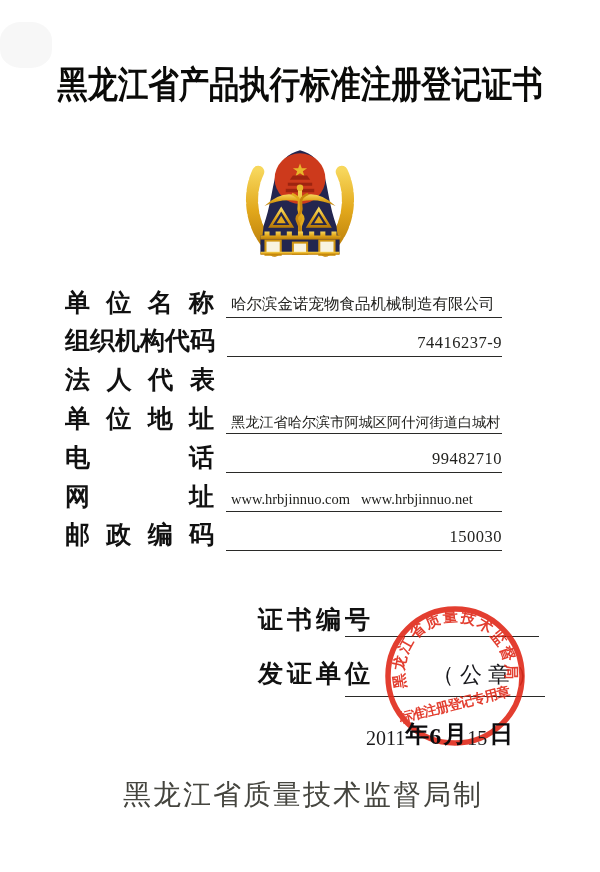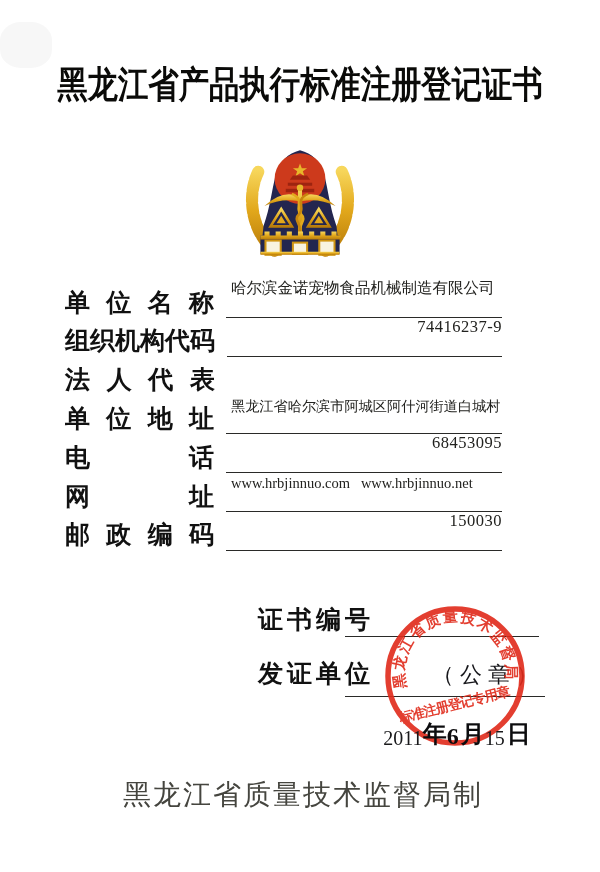--- a/index.html
+++ b/index.html
@@ -21,21 +21,21 @@
   
   .fields{position:absolute;left:65px;top:279px;width:437px;}
   .frow{display:flex;align-items:flex-end;height:38.8px;}
   .flabel{
     width:150px;display:flex;justify-content:space-between;
     font-family:"Liberation Sans",sans-serif;font-weight:bold;
     font-size:25px;line-height:1.05;color:#111;margin-bottom:3px;white-space:nowrap;
   }
   .fvalue{
     width:273px;margin-left:12px;border-bottom:1.6px solid #2a2a28;
-    font-size:15.5px;line-height:1.45;padding:0 0 17px 5px;
+    font-size:15.5px;line-height:1.45;padding:0 0 1px 5px;
     white-space:pre;overflow:hidden;color:#22221f;
   }
   .fvalue.num{font-size:16.5px;letter-spacing:0.5px;text-align:right;}
   
   .blabel{
     position:absolute;font-family:Liberation Sans, sans-serif;font-weight:bold;
     font-size:25px;letter-spacing:4px;color:#111;white-space:nowrap;
   }
   #certno-label{left:258px;top:603px;}
   #issuer-label{left:258px;top:657px;}
@@ -44,21 +44,21 @@
   #issuer-line{left:345px;top:696px;width:200px;}
   #issuer-value{
     position:absolute;left:388px;top:660px;font-size:22px;letter-spacing:6px;
     color:#16161a;white-space:nowrap;margin-left:44px;
   }
   
   .seal{position:absolute;left:381px;top:602px;width:148px;height:148px;opacity:0.9;}
   
   .date-row{
     position:absolute;left:366px;top:718px;width:182px;display:flex;
-    justify-content:center;align-items:flex-end;white-space:nowrap;
+    justify-content:flex-start;align-items:flex-end;white-space:nowrap;
   }
   .date-num{font-size:20px;color:#19191b;}
   .date-cjk{font-size:24px;font-weight:bold;color:#0c0c0e;}
   .date-group{display:flex;align-items:flex-end;gap:2px;}
   
   .footer{
     position:absolute;left:3px;top:776px;width:600px;text-align:center;
     font-size:28px;letter-spacing:2px;color:#45453f;white-space:nowrap;
     font-family:"Liberation Serif",serif;
   }
@@ -149,21 +149,21 @@
           <span>地</span>
           <span>址</span>
         </div>
       <div class="fvalue" style="font-size:14.2px">黑龙江省哈尔滨市阿城区阿什河街道白城村</div>
     </div>
     <div class="frow">
       <div class="flabel">
           <span>电</span>
           <span>话</span>
         </div>
-      <div class="fvalue num">68453095</div>
+      <div class="fvalue num">99482710</div>
     </div>
     <div class="frow">
       <div class="flabel">
           <span>网</span>
           <span>址</span>
         </div>
       <div class="fvalue" style="font-size:14.5px">www.hrbjinnuo.com   www.hrbjinnuo.net</div>
     </div>
     <div class="frow">
       <div class="flabel">

